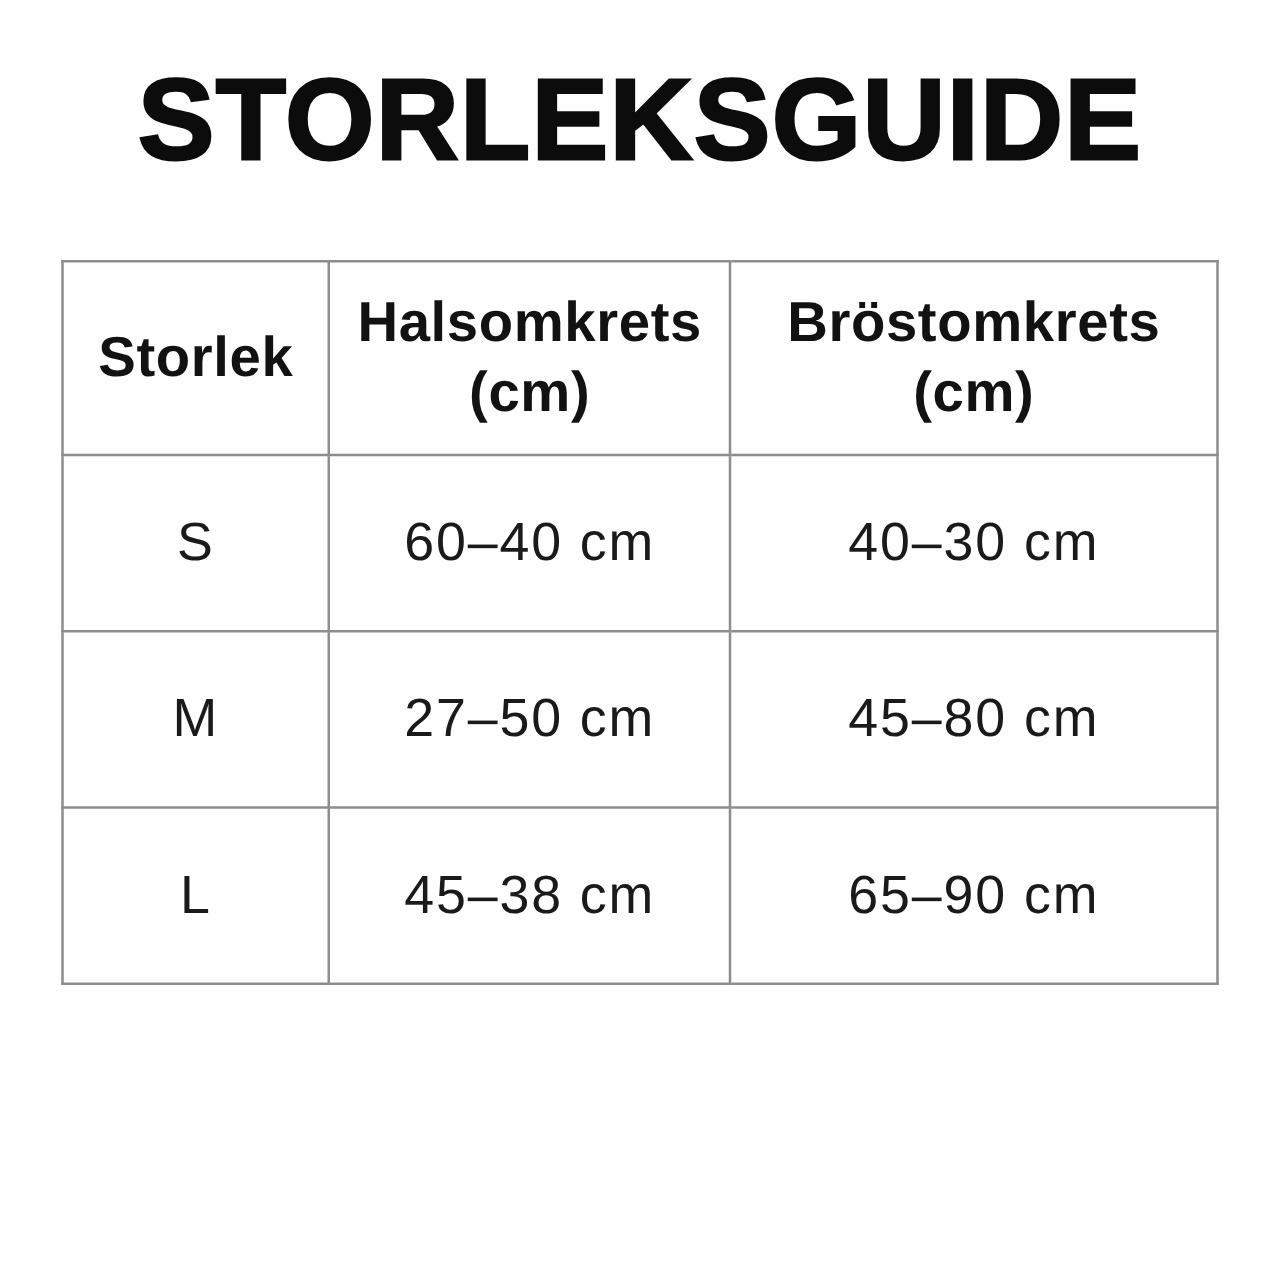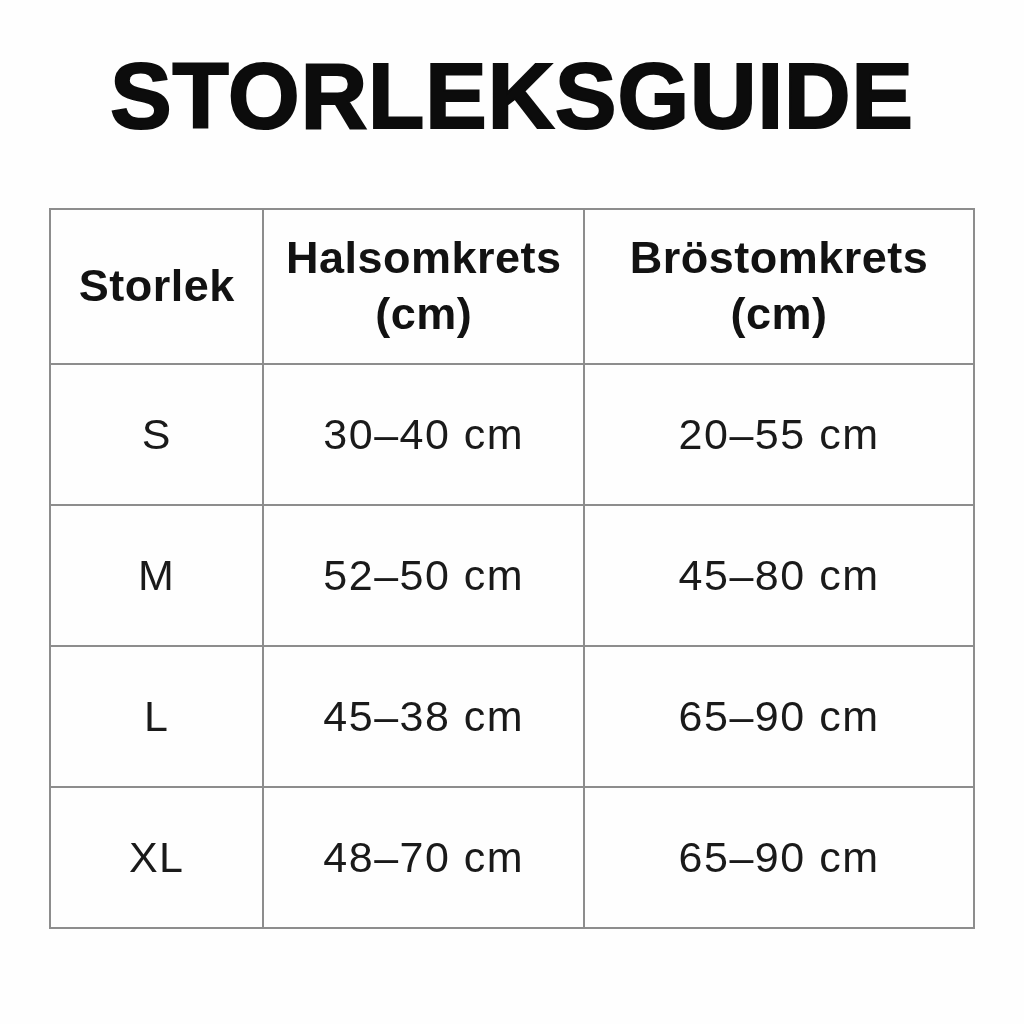--- a/index.html
+++ b/index.html
@@ -86,34 +86,29 @@
         </th>
         <th>
           <span class="h-line">Bröstomkrets</span>
           <span class="h-line">(cm)</span>
         </th>
       </tr>
     </thead>
     <tbody>
       <tr>
         <td>S</td>
-        <td>30–40 cm</td>
-        <td>20–55 cm</td>
+        <td>60–40 cm</td>
+        <td>40–30 cm</td>
       </tr>
       <tr>
         <td>M</td>
-        <td>52–50 cm</td>
+        <td>27–50 cm</td>
         <td>45–80 cm</td>
       </tr>
       <tr>
         <td>L</td>
         <td>45–38 cm</td>
-        <td>65–90 cm</td>
-      </tr>
-      <tr>
-        <td>XL</td>
-        <td>48–70 cm</td>
         <td>65–90 cm</td>
       </tr>
     </tbody>
   </table>
 
 </div>
 
 </body></html>

